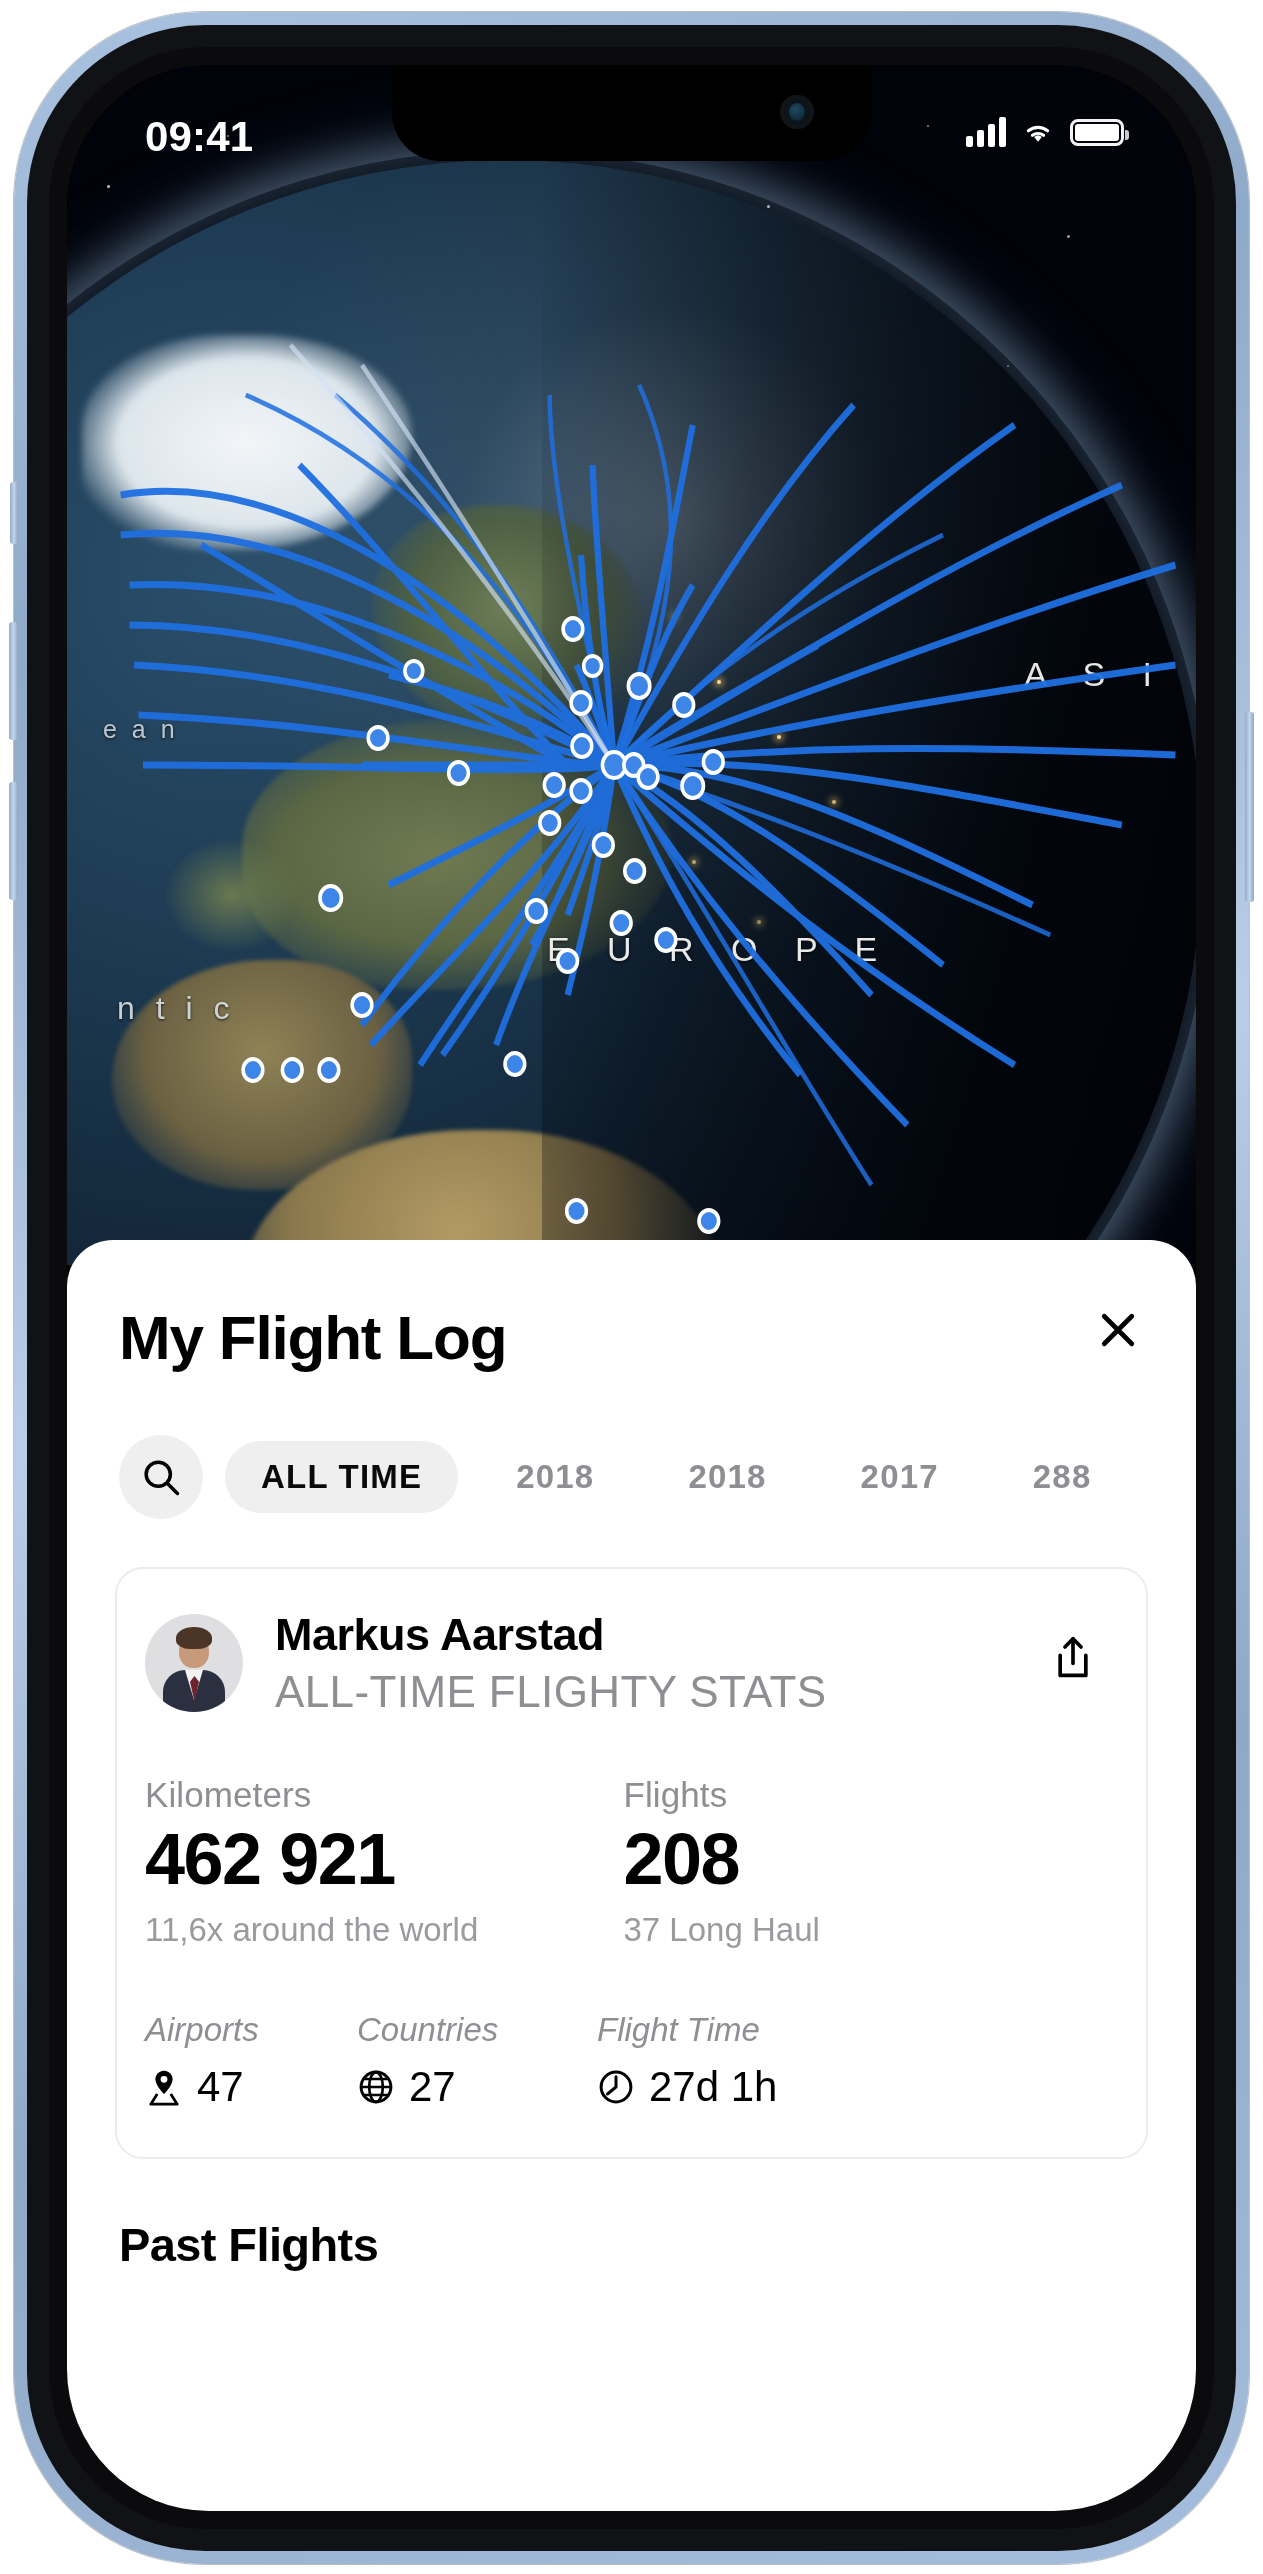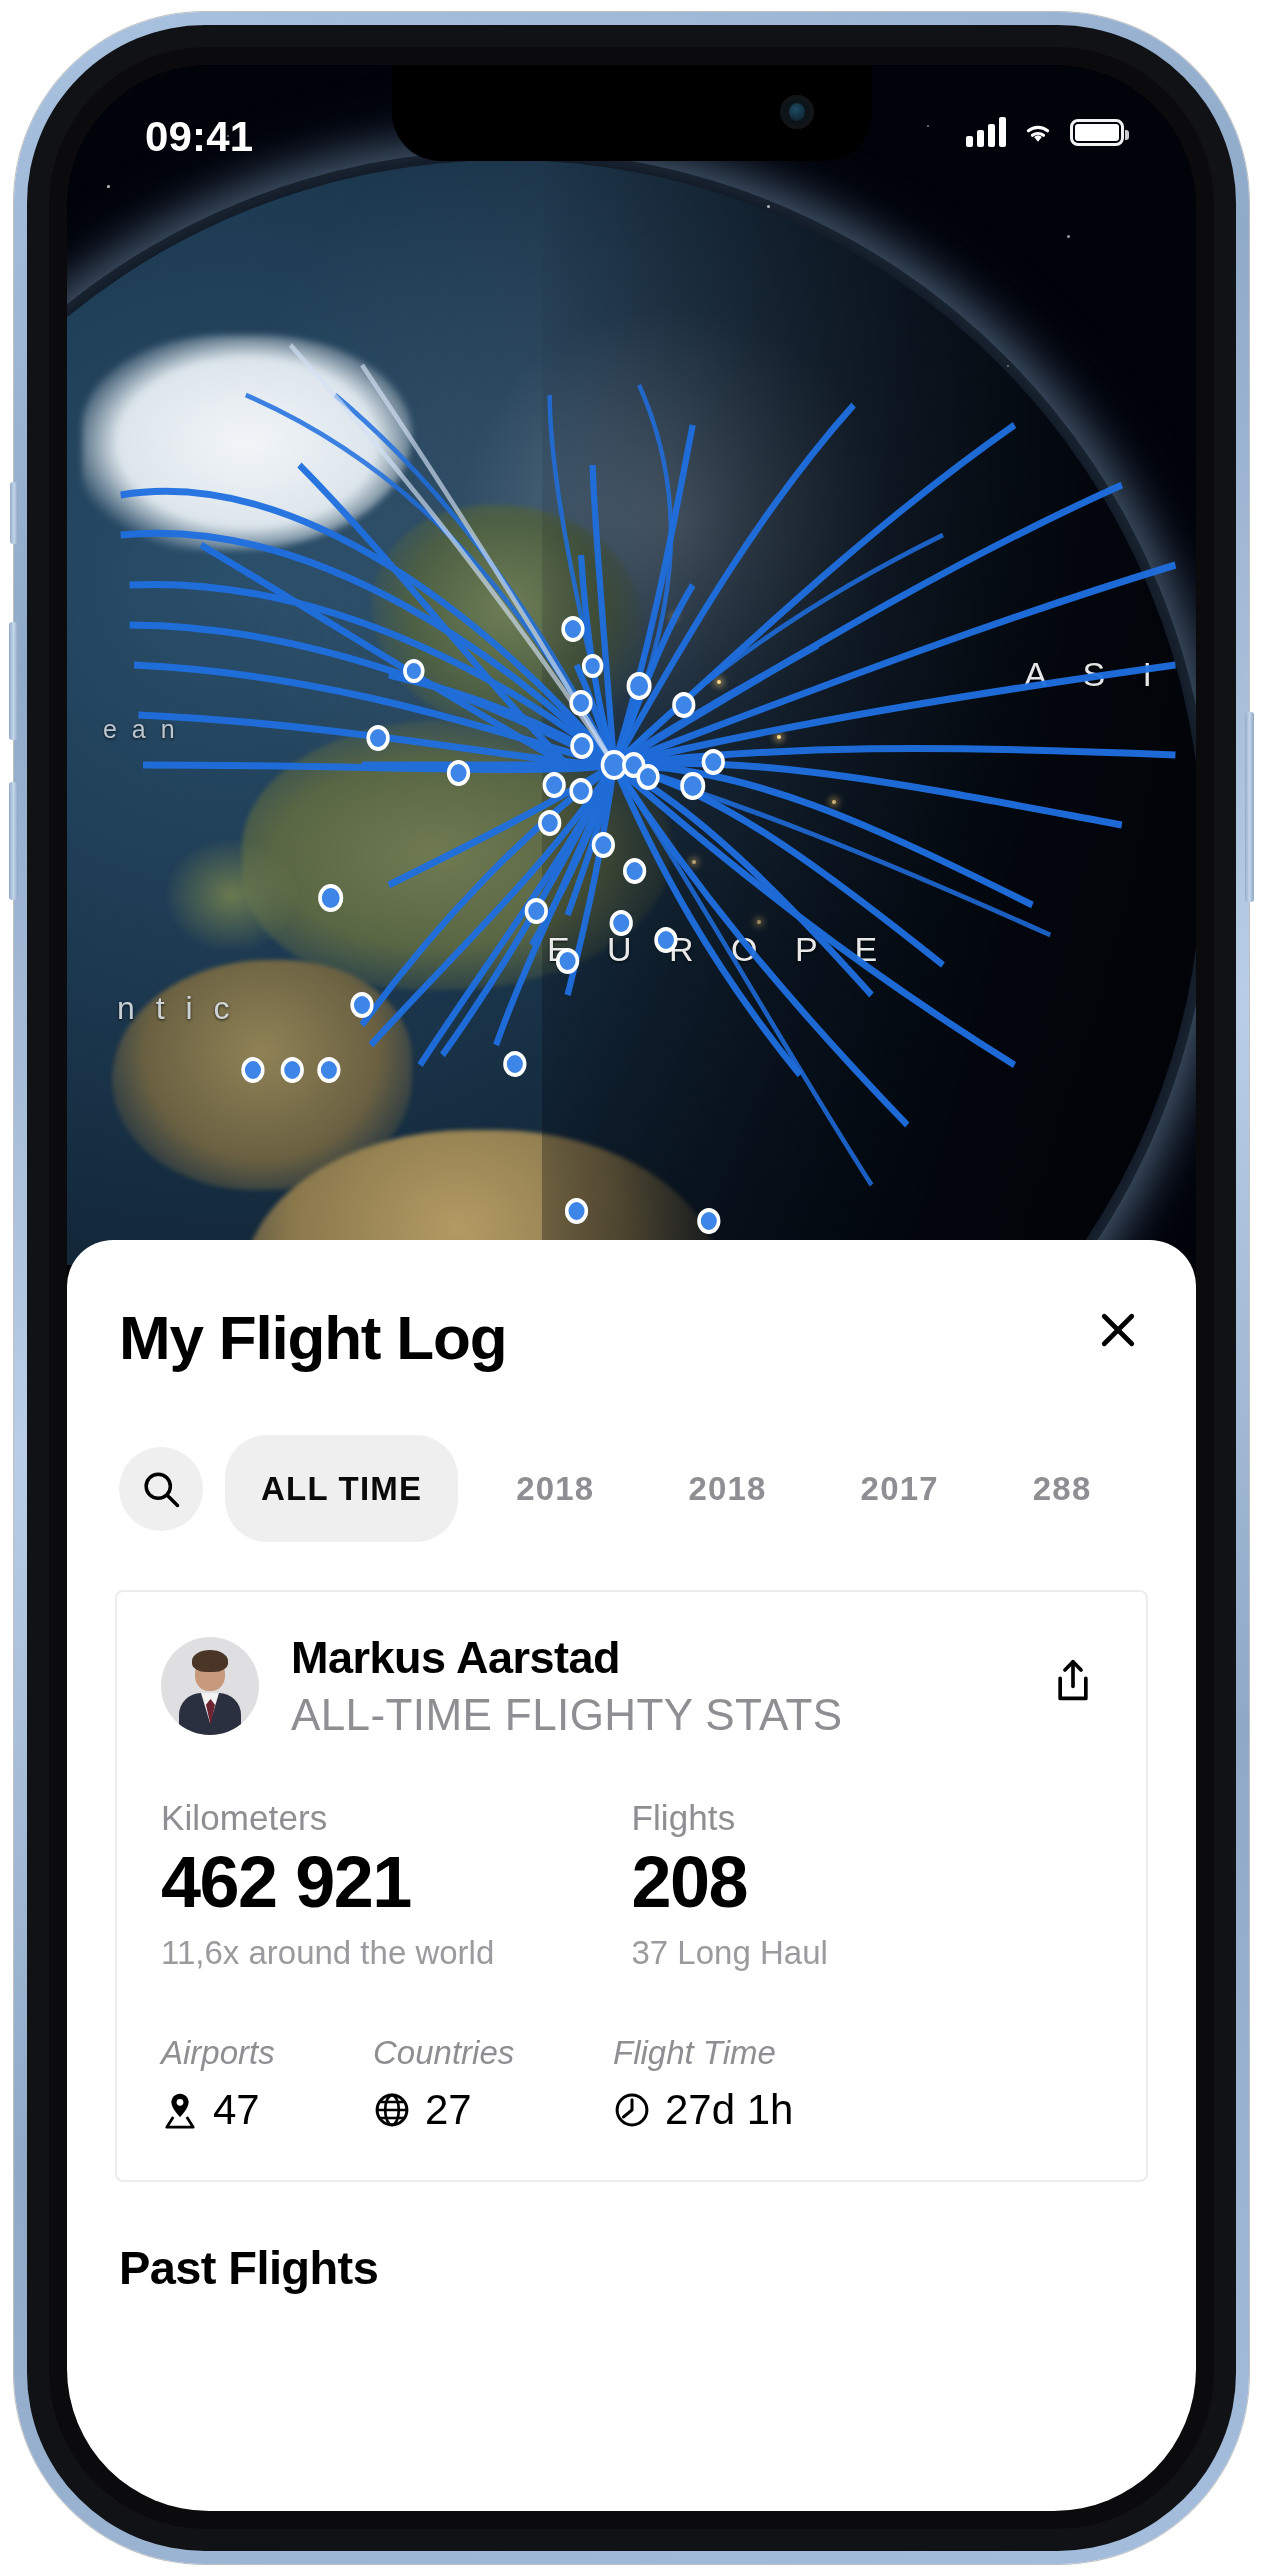--- a/index.html
+++ b/index.html
@@ -273,38 +273,38 @@
   .chip-search {
     flex: 0 0 auto;
     width: 84px; height: 84px;
     border-radius: 50%;
     background: #efeff0;
     display: flex; align-items: center; justify-content: center;
     cursor: pointer;
   }
   .chip {
     flex: 0 0 auto;
-    height: 107px;
+    height: 72px;
     padding: 0 36px;
     border-radius: 42px;
     display: flex; align-items: center;
     font-size: 33px;
     font-weight: 700;
     letter-spacing: 1.2px;
     color: #8e8e93;
     cursor: pointer;
   }
   .chip.active { background: #efeff0; color: #0a0a0a; }
 
   
   .stats-card {
     margin: 48px 48px 0 48px;
     border: 2px solid #ececec;
-    border-radius: 8px;
-    padding: 40px 44px 46px 44px;
+    border-radius: 28px;
+    padding: 40px 44px 46px 28px;
     background: #fff;
   }
   .profile-row { display: flex; align-items: center; position: relative; }
   .avatar {
     width: 98px; height: 98px;
     border-radius: 50%;
     background: #dfdfe1;
     overflow: hidden;
     flex: 0 0 auto;
     position: relative;

